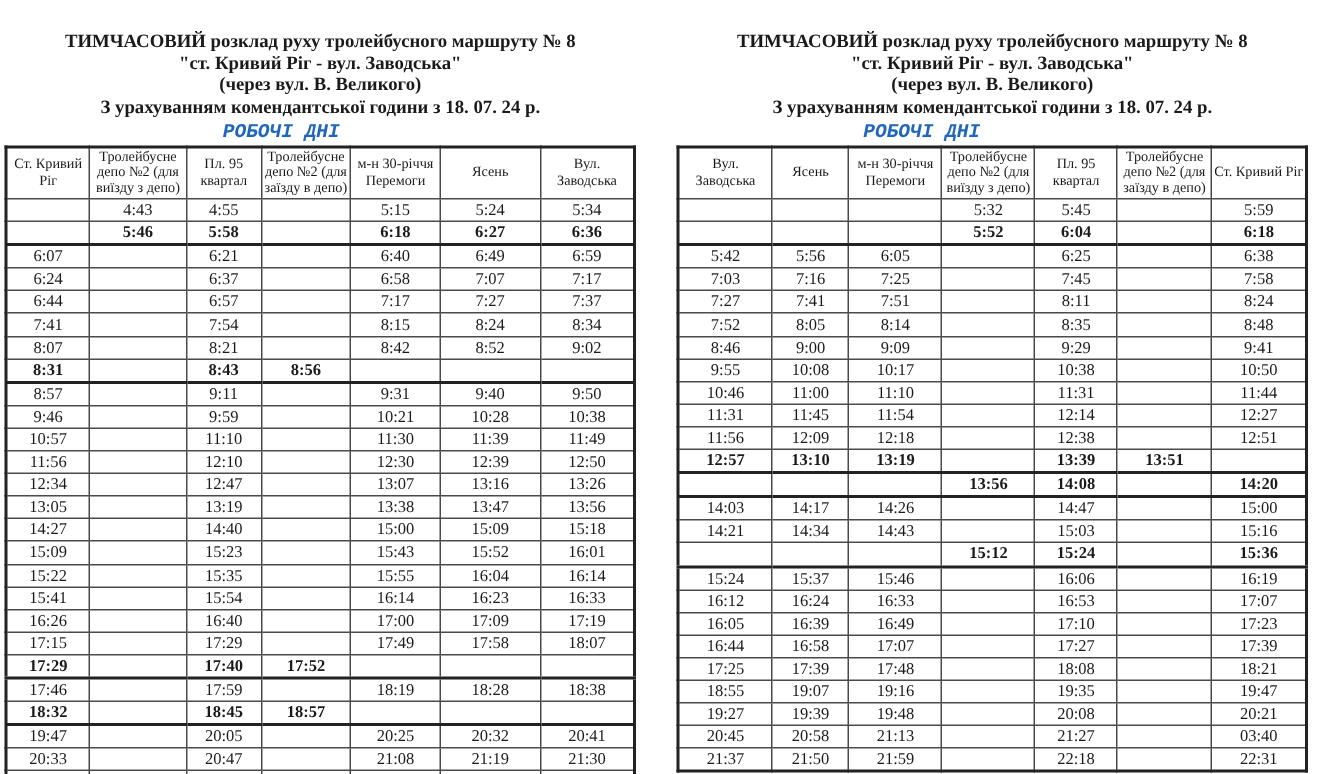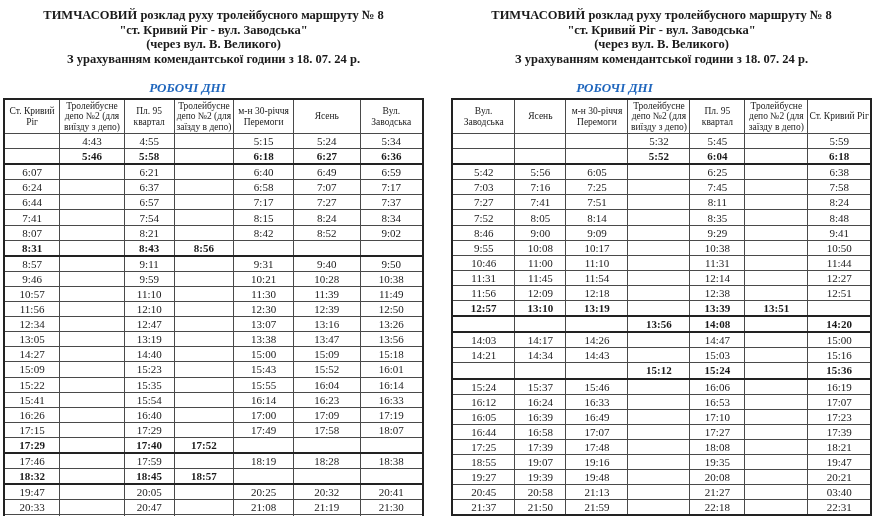--- a/index.html
+++ b/index.html
@@ -3,24 +3,24 @@
 <meta charset="utf-8">
 <style>
   html,body{margin:0;padding:0;background:#ffffff;}
   .page{
     position:relative;width:890px;height:516px;background:#ffffff;
     font-family:"Liberation Serif", serif;color:#1a1a1a;overflow:hidden;
   }
   .board{position:absolute;top:0;}
   .b0{left:3px;width:421px;}
   .b1{left:451px;width:421px;}
-  .titles{padding-top:8px;text-align:center;font-weight:bold;font-size:12.5px;line-height:14.5px;white-space:nowrap;}
+  .titles{padding-top:20px;text-align:center;font-weight:bold;font-size:12.5px;line-height:14.5px;white-space:nowrap;}
   .days{
     text-align:center;font-weight:bold;font-style:italic;font-size:13px;
-    color:#1f66bd;margin:14px 0 2px;
+    color:#1f66bd;margin:2px 0 2px;font-family:Liberation Mono, monospace;
   }
   .b0 .days{margin-right:52px;}
   .b1 .days{margin-right:94px;}
   table.sched{
     border-collapse:collapse;table-layout:fixed;width:100%;
     border:2px solid #222222;
   }
   table.sched th, table.sched td{
     border:1px solid #4a4a4a;text-align:center;vertical-align:middle;
     overflow:hidden;background:#ffffff;

